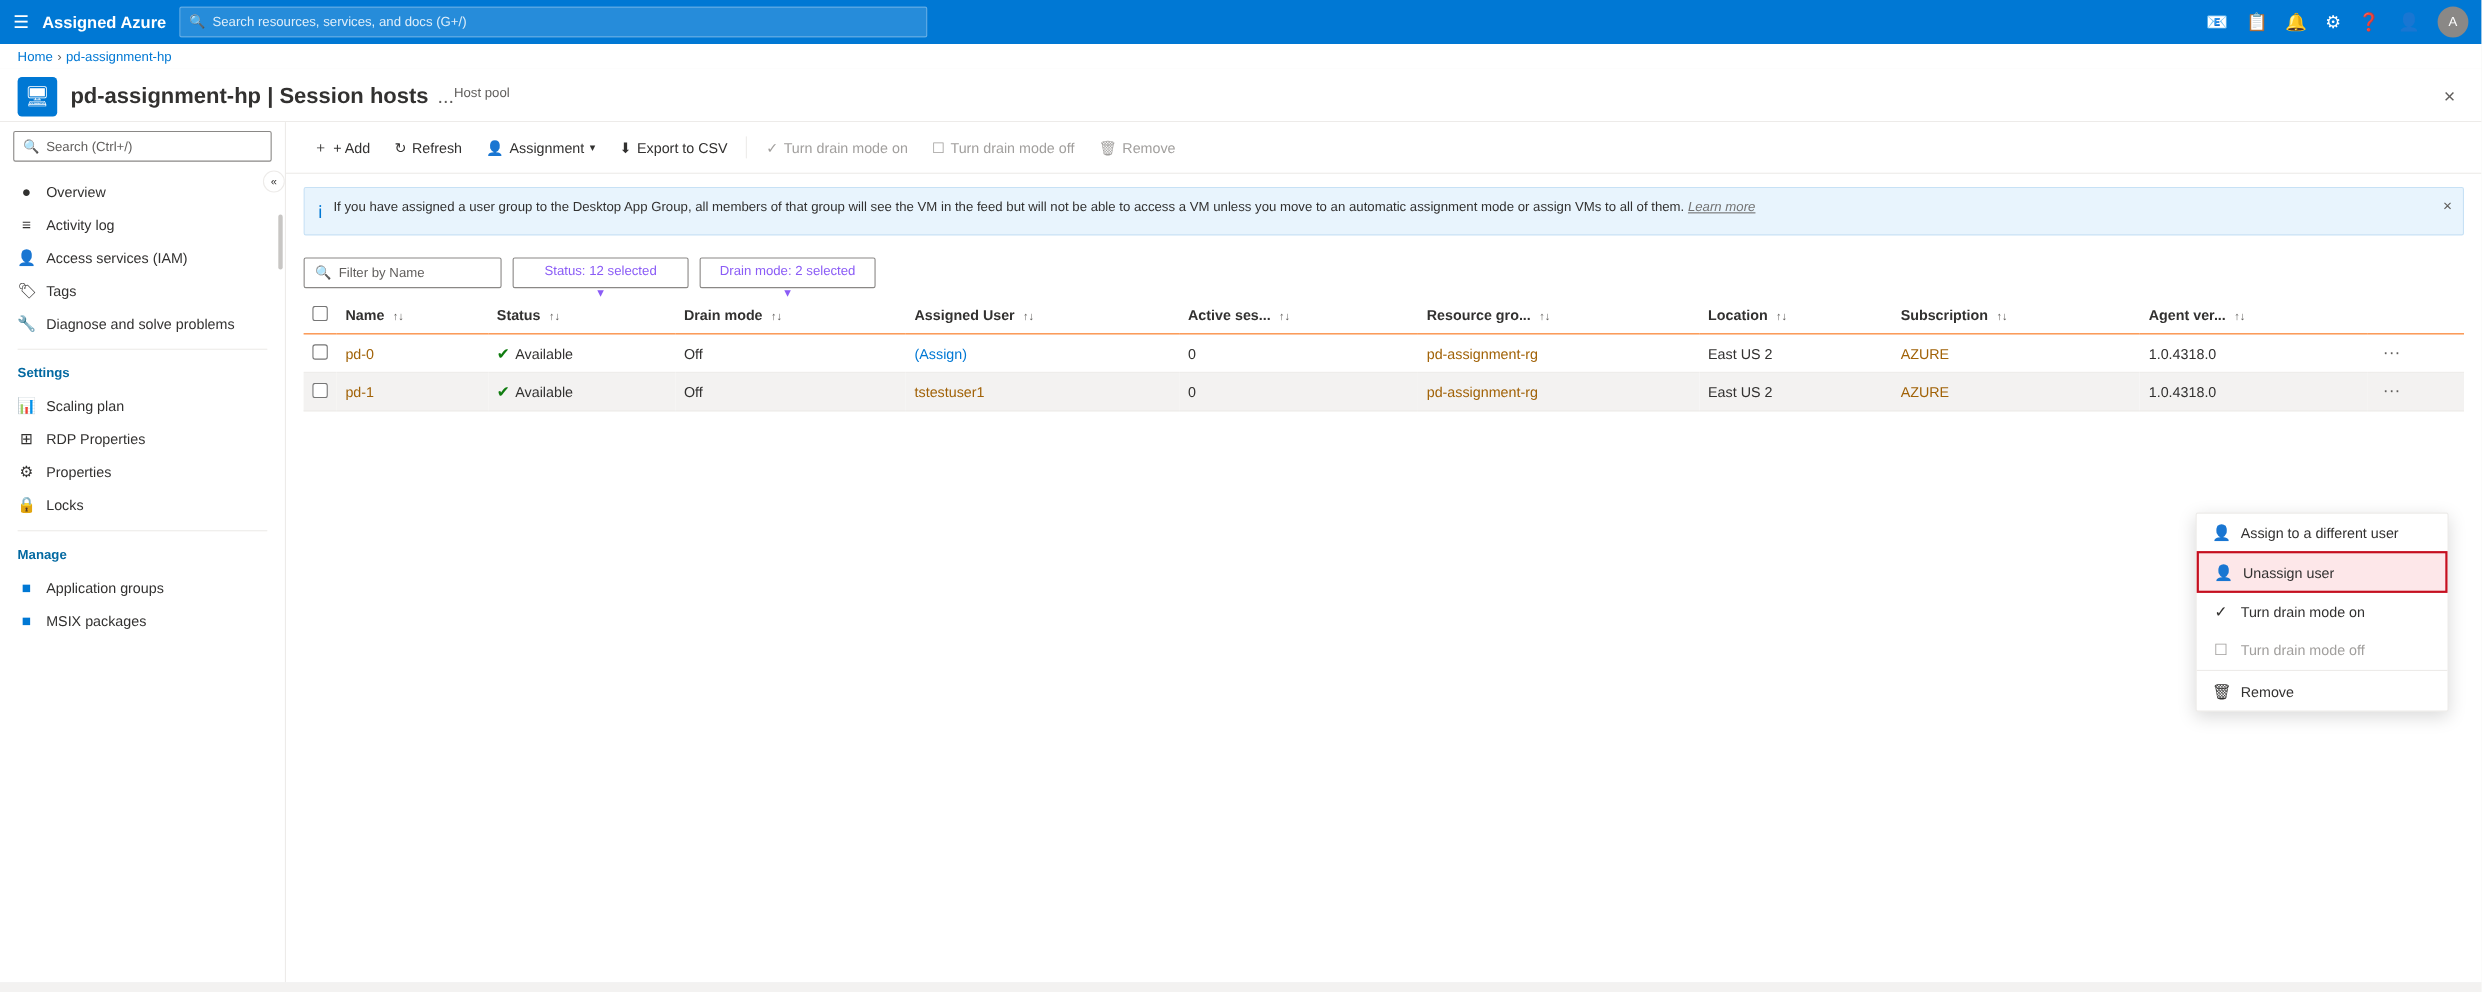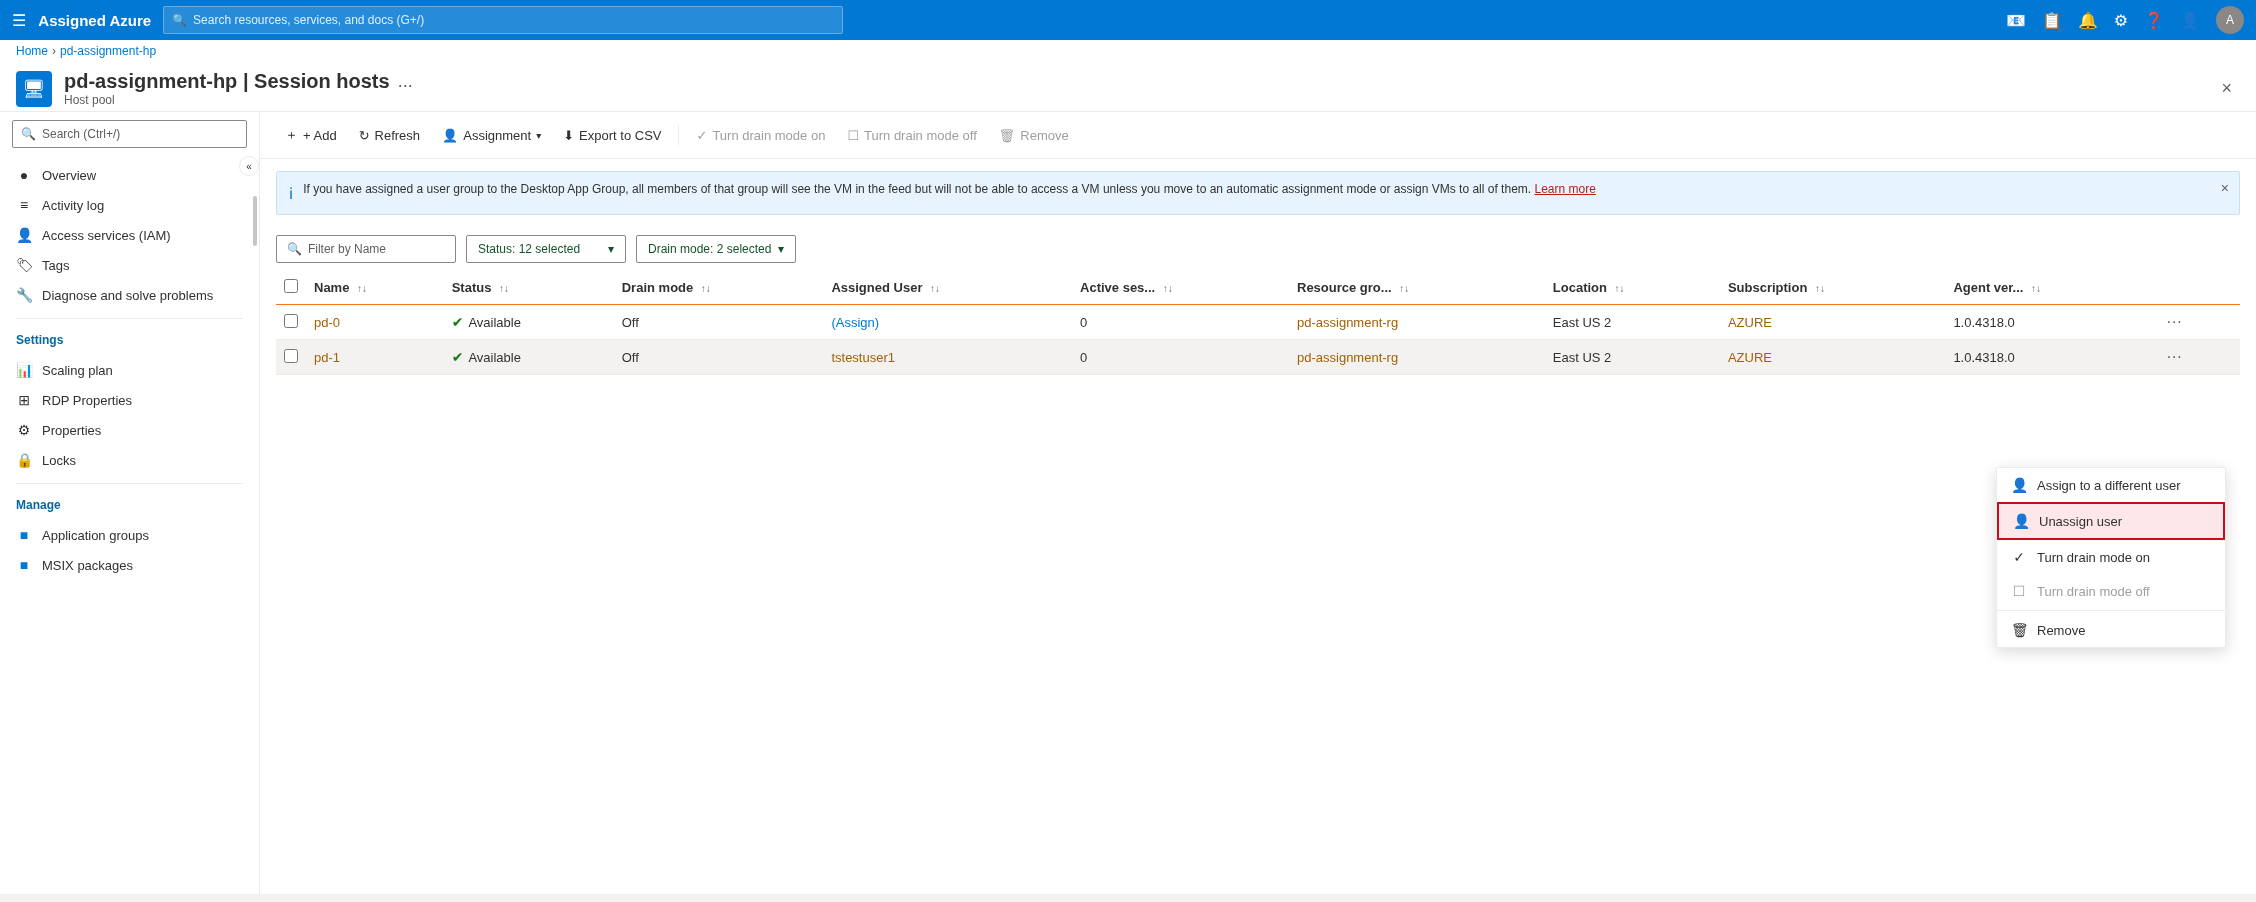--- a/index.html
+++ b/index.html
@@ -69,21 +69,21 @@
       border-bottom: 1px solid #edebe9;
     }
     .page-header-left { display: flex; align-items: center; gap: 12px; }
     .page-icon {
       width: 36px; height: 36px;
       background: #0078d4;
       border-radius: 4px;
       display: flex; align-items: center; justify-content: center;
       color: white; font-size: 18px;
     }
-    .page-title-block { display: flex; flex-direction: column; }
+    .page-title-block { display: flex; flex-direction: row; }
     .page-title { font-size: 20px; font-weight: 600; color: #323130; }
     .page-subtitle { font-size: 12px; color: #605e5c; }
     .page-title-row { display: flex; align-items: center; gap: 8px; }
     .ellipsis-btn { font-size: 18px; color: #605e5c; cursor: pointer; }
     .close-btn { font-size: 18px; color: #605e5c; cursor: pointer; padding: 4px 8px; }
 
     
     .content-area {
       display: flex;
       height: calc(100vh - 120px);
@@ -181,21 +181,21 @@
     }
     .info-banner-icon { color: #0078d4; font-size: 16px; flex-shrink: 0; }
     .info-banner-close {
       position: absolute;
       right: 10px;
       top: 8px;
       cursor: pointer;
       color: #605e5c;
       font-size: 14px;
     }
-    .info-banner a { color: #b91c1c; }
+    .info-banner a { color: #737373; font-style: italic; }
 
     
     .filter-bar {
       display: flex;
       align-items: center;
       gap: 10px;
       padding: 8px 16px;
     }
     .filter-input {
       display: flex;
@@ -208,27 +208,28 @@
       color: #605e5c;
       height: 28px;
       min-width: 180px;
     }
     .filter-dropdown {
       display: flex;
       align-items: center;
       gap: 6px;
       border: 1px solid #8a8886;
       border-radius: 2px;
-      padding: 4px 11px;
-      font-size: 12px;
-      color: #14532d;
+      padding: 4px 0;
+      font-size: 12px;
+      color: #8b5cf6;
       height: 28px;
       cursor: pointer;
       min-width: 160px;
       justify-content: space-between;
+      flex-direction: column;
     }
 
     
     .table-container { padding: 0 16px; }
     table { width: 100%; border-collapse: collapse; font-size: 13px; }
     thead tr { border-bottom: 1px solid #f97316; }
     thead th {
       text-align: left;
       padding: 8px 8px;
       font-weight: 600;

